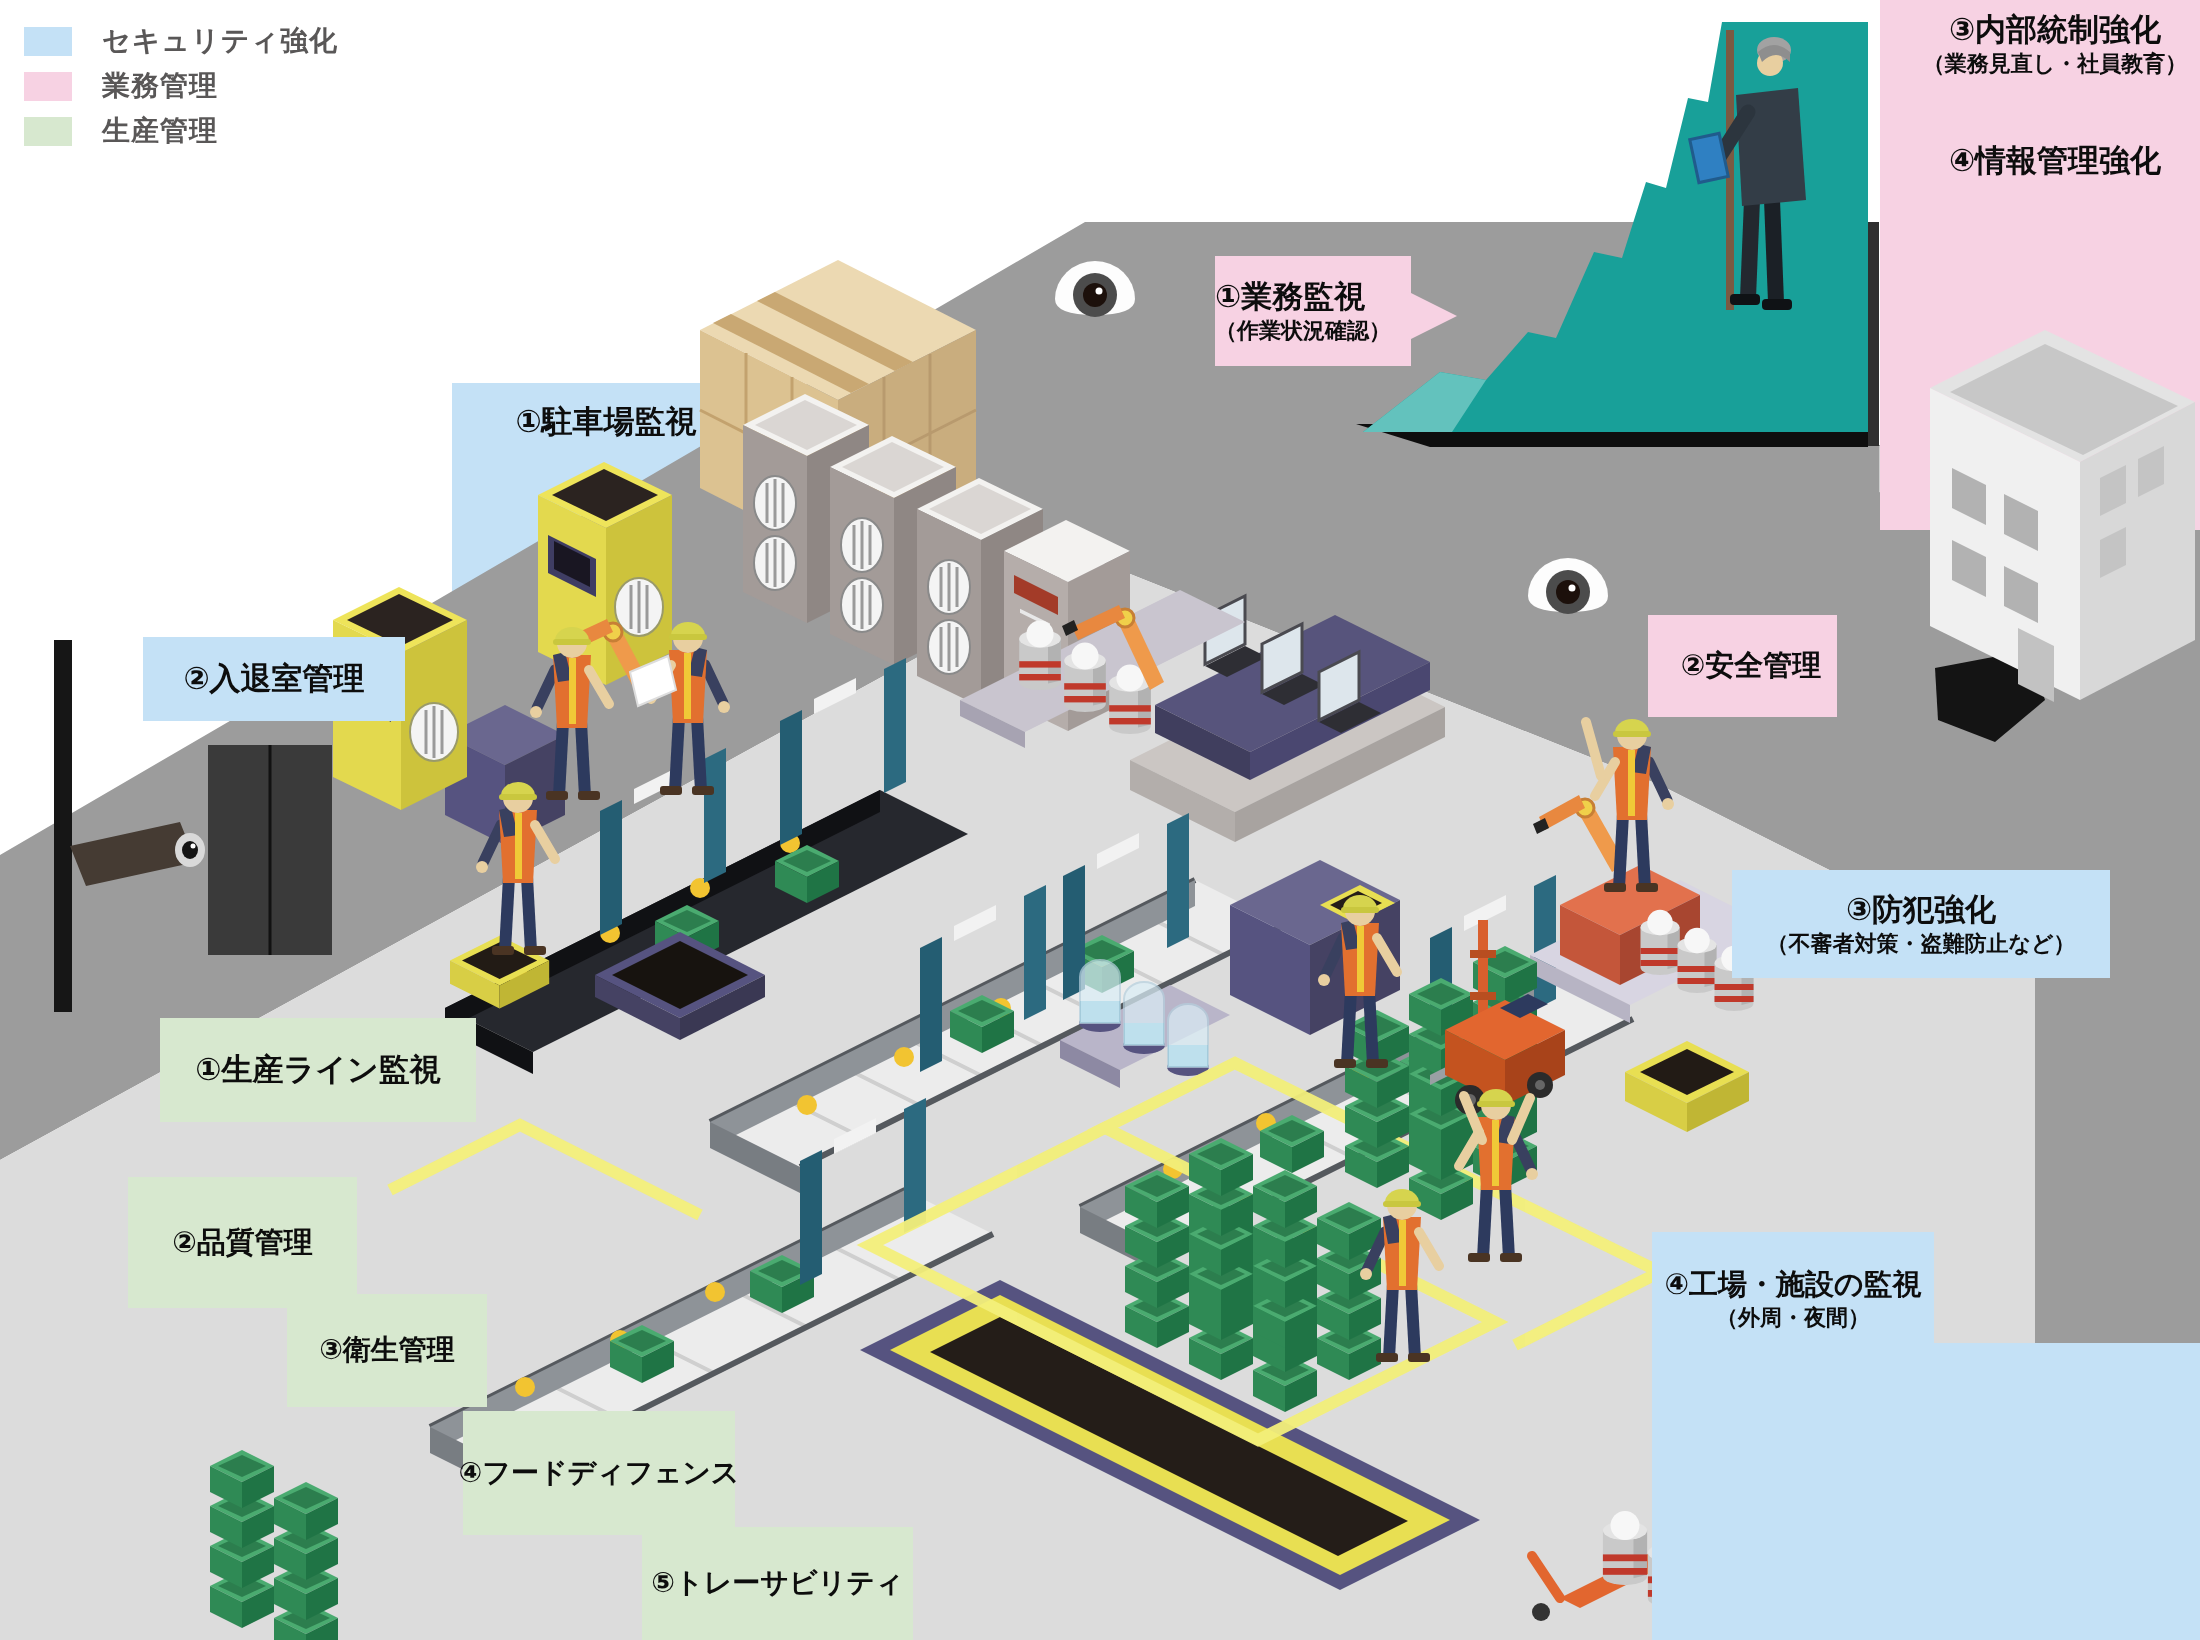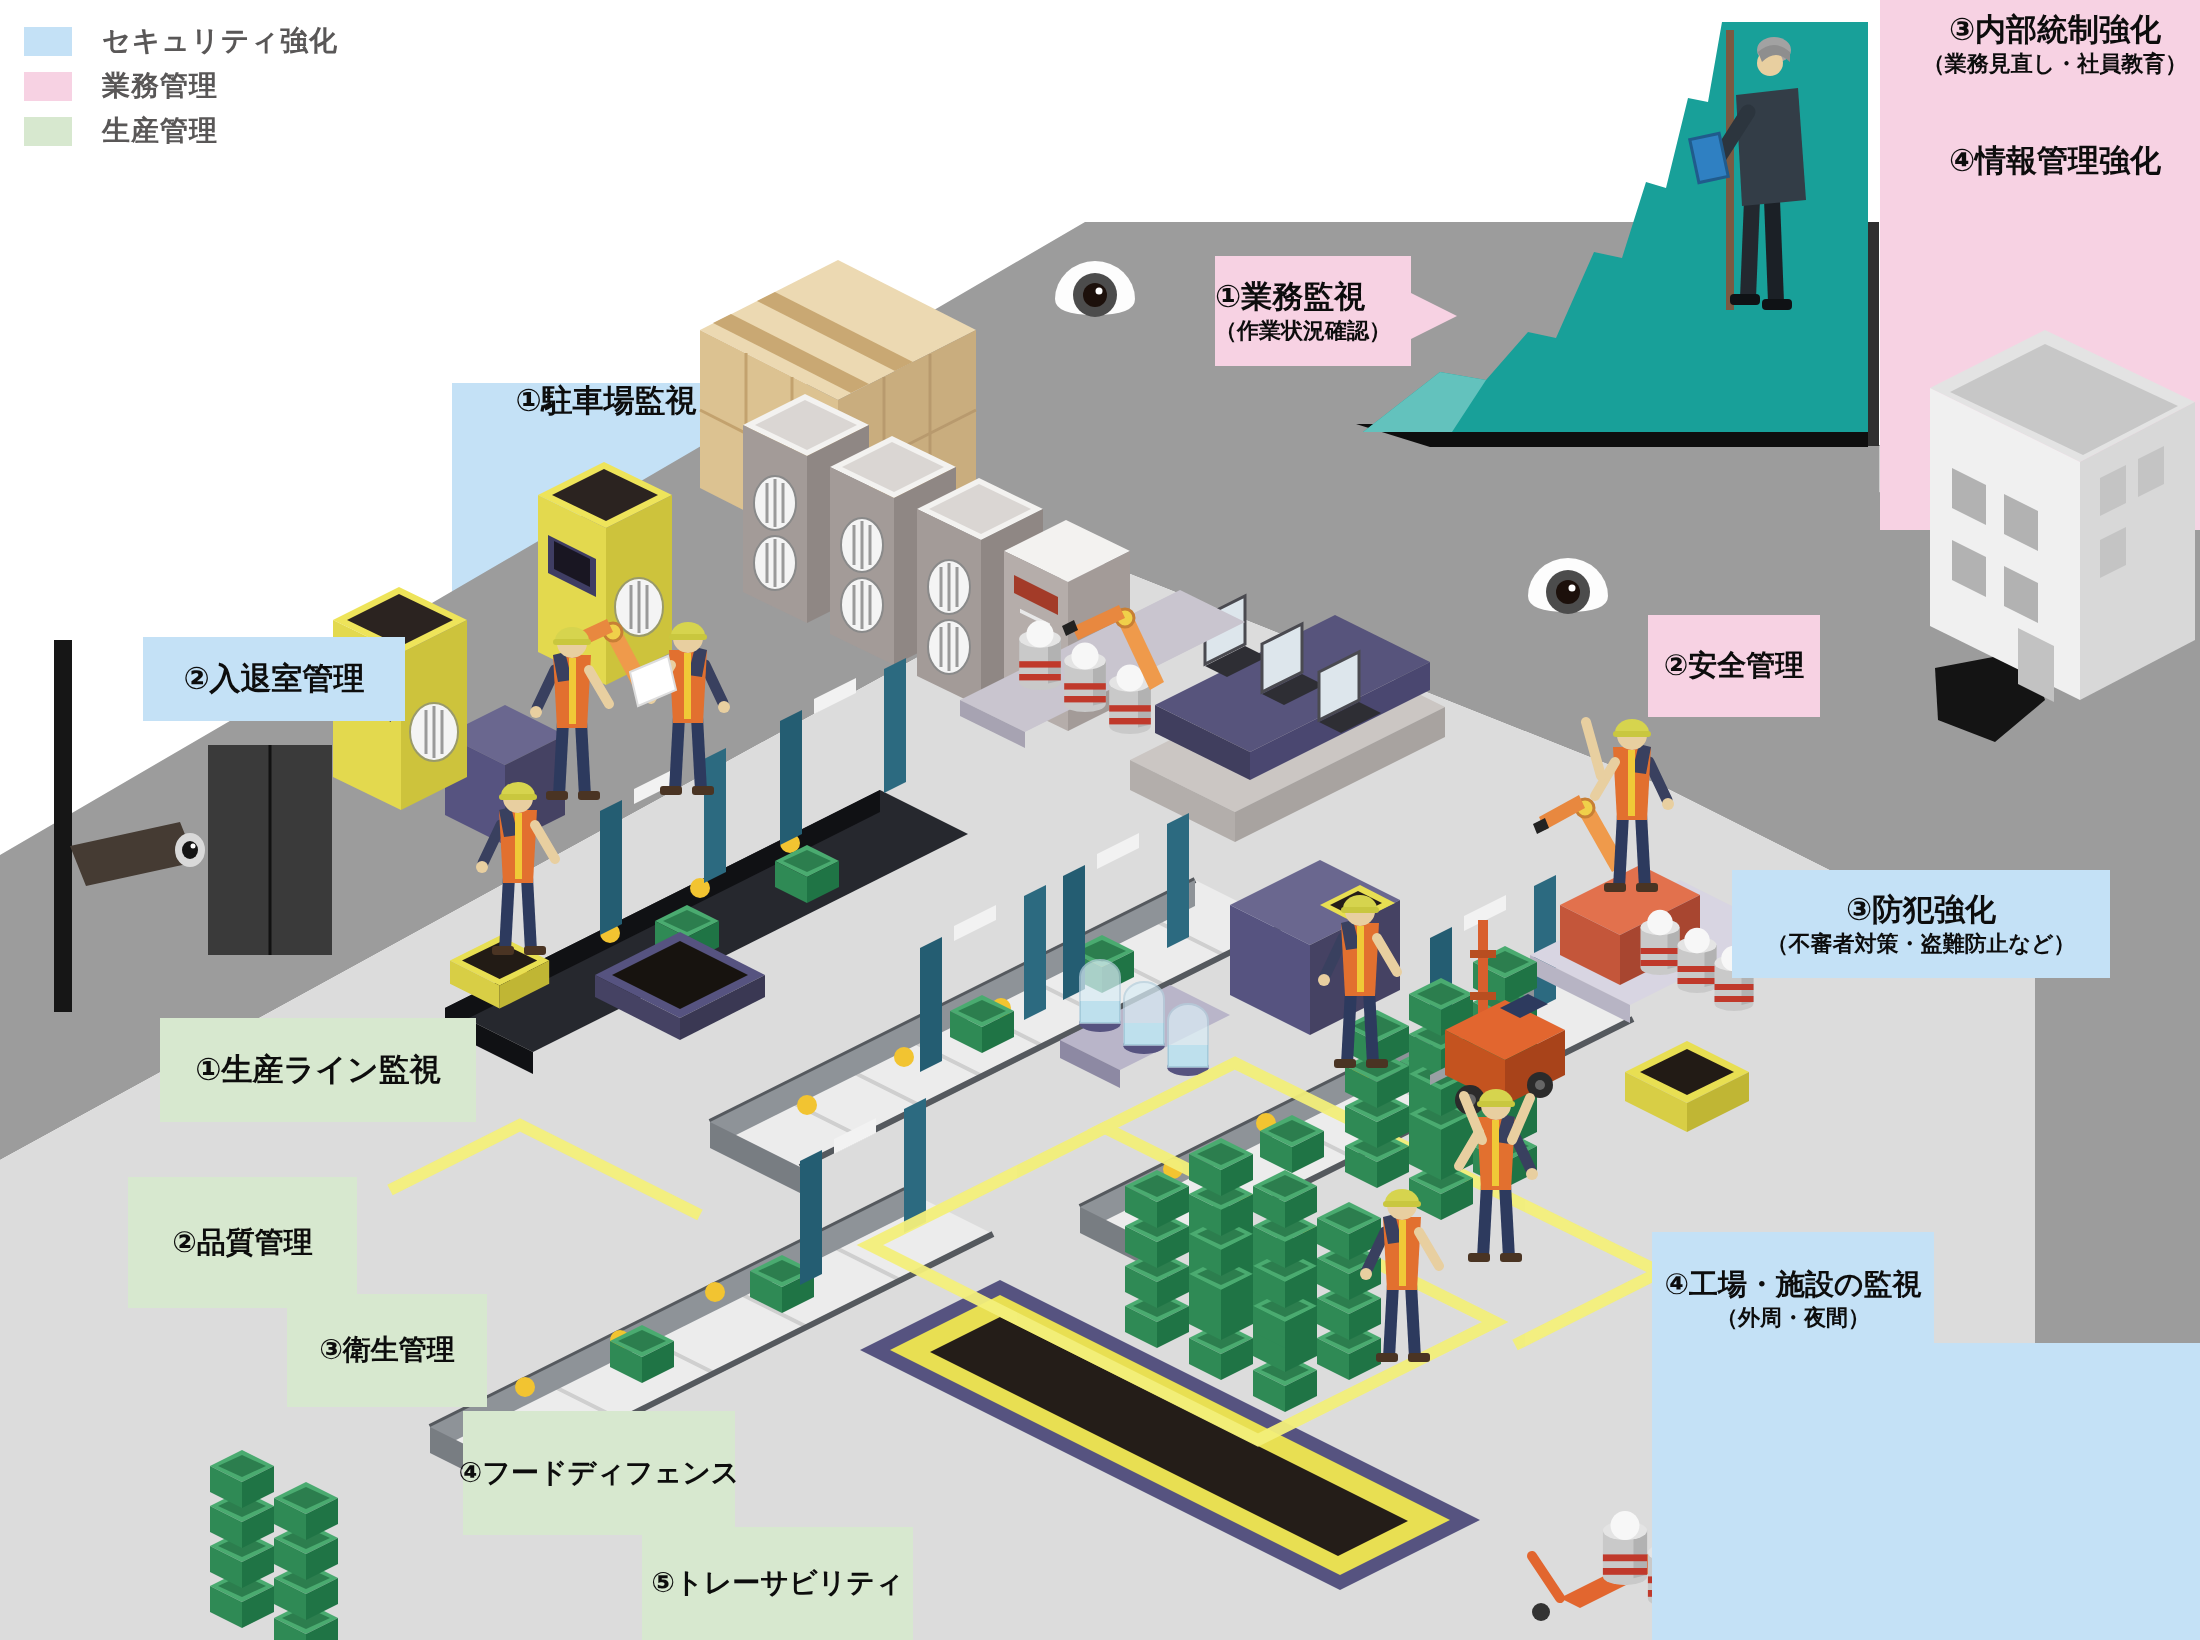--- a/index.html
+++ b/index.html
@@ -10,21 +10,21 @@
   .legend{position:absolute;left:24px;top:22px;z-index:7;}
   .legend .row{display:flex;align-items:center;margin-bottom:7px;}
   .legend .sw{width:48px;height:29px;margin-right:30px;}
   .sw-blue{background:#c4e1f6;} .sw-pink{background:#f7d2e3;} .sw-green{background:#d7e8cf;}
   .legend .lab{font-size:28px;font-weight:bold;color:#595757;letter-spacing:1px;}
   
   .callout{position:absolute;z-index:5;display:flex;flex-direction:column;align-items:center;
            justify-content:center;text-align:center;color:#0d0d0d;}
   .callout .t1{font-size:31px;font-weight:bold;line-height:1.3;white-space:nowrap;}
   .callout .t2{font-size:22px;font-weight:bold;line-height:1.3;white-space:nowrap;}
-  .bg-blue{background:#c4e1f6;} .bg-pink{background:#f7d2e3;} .bg-green{background:#d7e8cf;}
+  .bg-blue{background:#c4e1f6;} .bg-pink{background:#f7d2e3;padding-left:17px;} .bg-green{background:#d7e8cf;}
   .nobg{background:transparent;z-index:5;padding-left:15px;}
   .top-align{justify-content:flex-start;}
   
   .bubble{align-items:flex-start;text-align:left;padding-left:0;}
   .bubble::after{content:"";position:absolute;right:-46px;top:36px;width:0;height:0;
     border-top:24px solid transparent;border-bottom:24px solid transparent;border-left:48px solid #f7d2e3;}
 </style>
 </head>
 <body>
 
@@ -438,21 +438,21 @@
     <div class="row">
       <div class="sw sw-pink"></div>
       <div class="lab">業務管理</div>
     </div>
     <div class="row">
       <div class="sw sw-green"></div>
       <div class="lab">生産管理</div>
     </div>
   </div>
 
-  <div class="callout nobg top-align" style="left:452px;top:381px;width:278px;height:70px">
+  <div class="callout nobg top-align" style="left:452px;top:402px;width:278px;height:70px">
     <div class="t1">①駐車場監視</div>
   </div>
 
   <div class="callout bg-blue" style="left:143px;top:637px;width:262px;height:84px">
     <div class="t1">②入退室管理</div>
   </div>
 
   <div class="callout bg-pink bubble" style="left:1215px;top:256px;width:196px;height:110px">
     <div class="t1">①業務監視</div>
     <div class="t2">（作業状況確認）</div>

